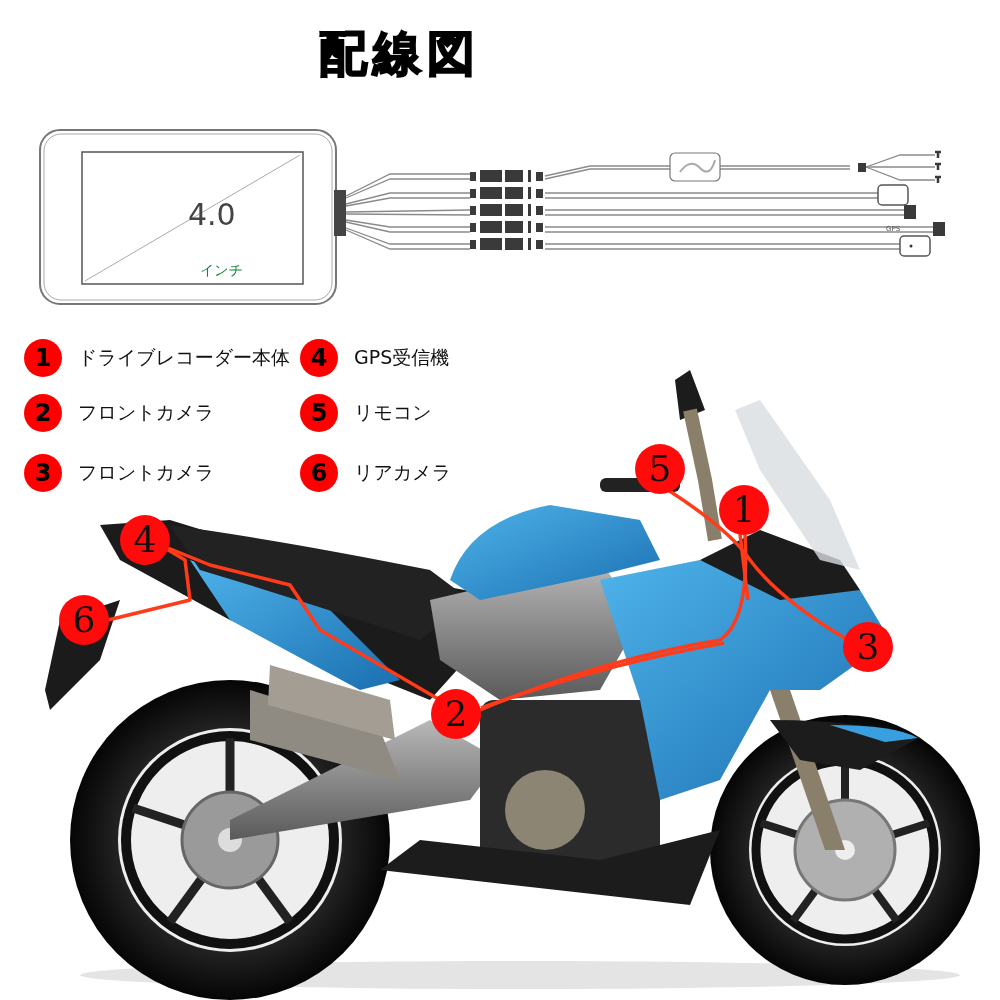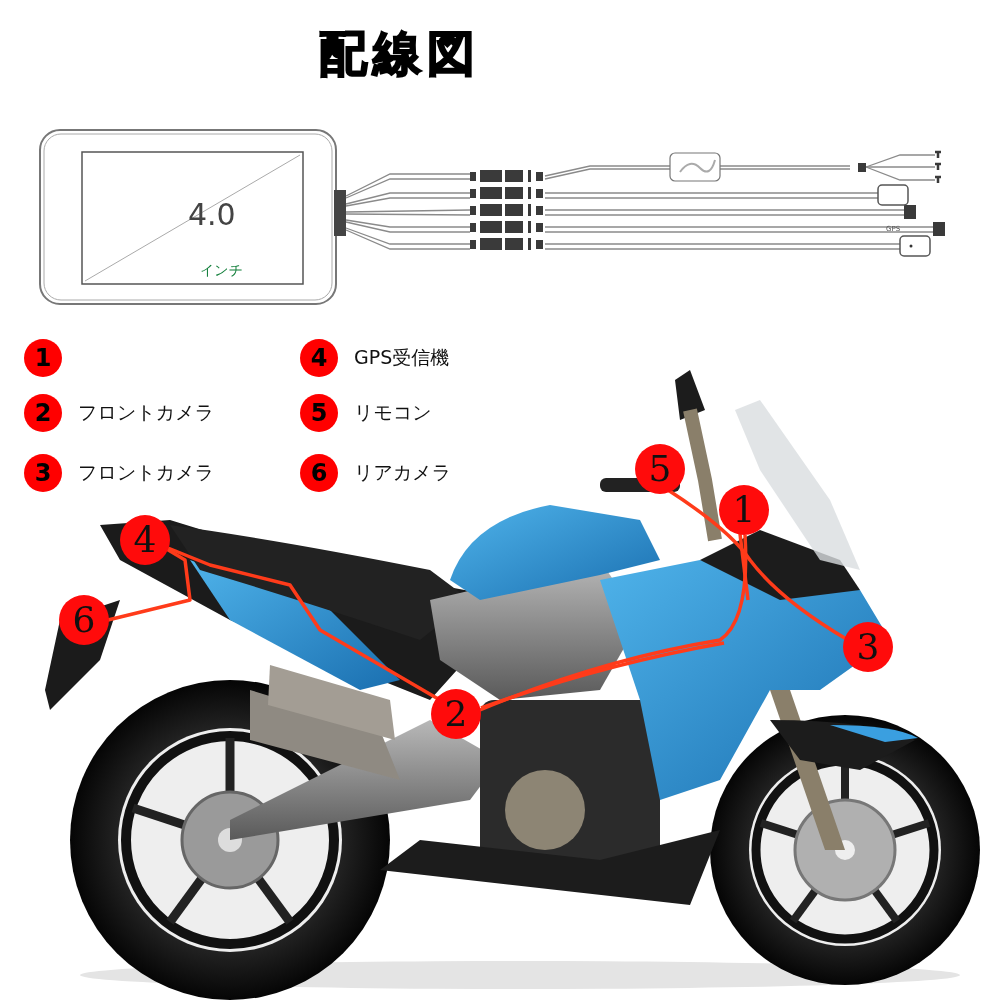--- a/index.html
+++ b/index.html
@@ -121,20 +121,21 @@
   <rect x="900" y="236" width="30" height="20" rx="4" fill="#fff" stroke="#555" stroke-width="1.5"></rect>
   <circle cx="911" cy="246" r="1.5" fill="#333"></circle>
 </svg>
 <div class="screen-size">4.0</div>
 <div class="screen-unit">インチ</div>
 <div class="gps-tag">GPS</div>
 
 <div class="legend">
   <div class="legend-item" style="left:0;top:0;">
     <div class="badge">1</div>
+    <span class="legend-label">ドライブレコーダー本体</span>
   </div>
   <div class="legend-item" style="left:0;top:55px;">
     <div class="badge">2</div>
     <span class="legend-label">フロントカメラ</span>
   </div>
   <div class="legend-item" style="left:0;top:115px;">
     <div class="badge">3</div>
     <span class="legend-label">フロントカメラ</span>
   </div>
   <div class="legend-item" style="left:276px;top:0;">

